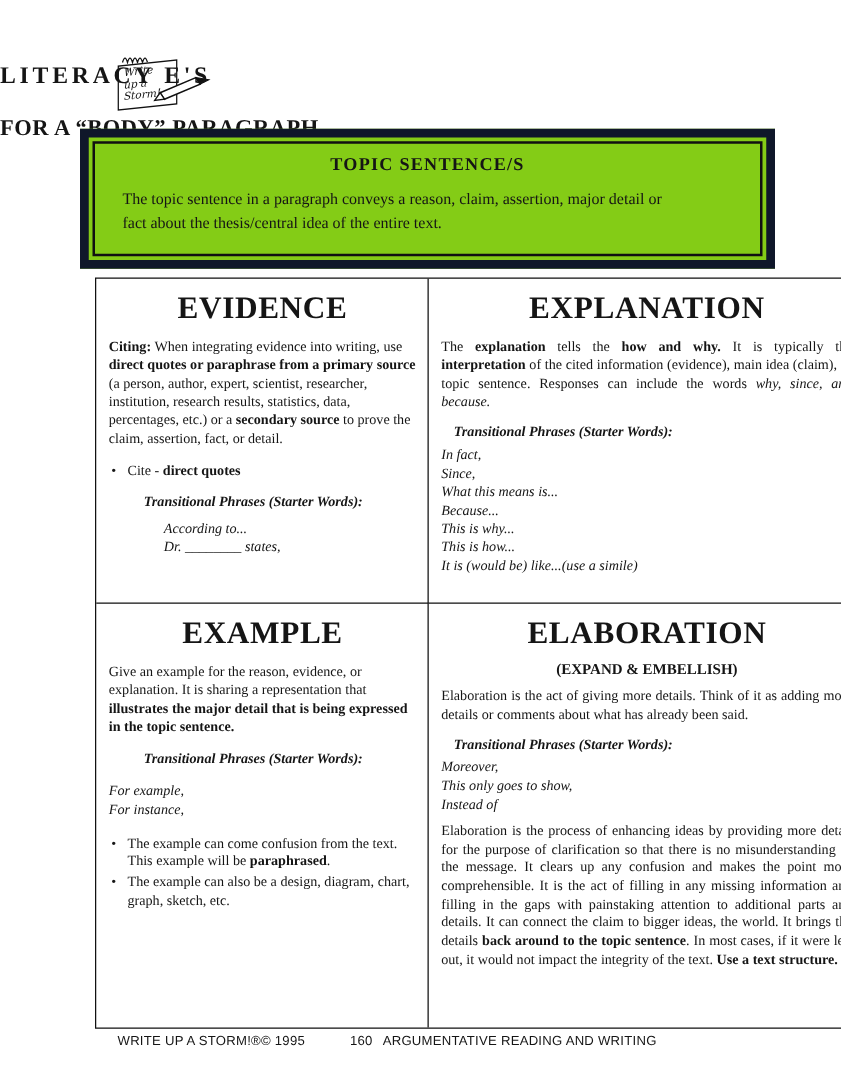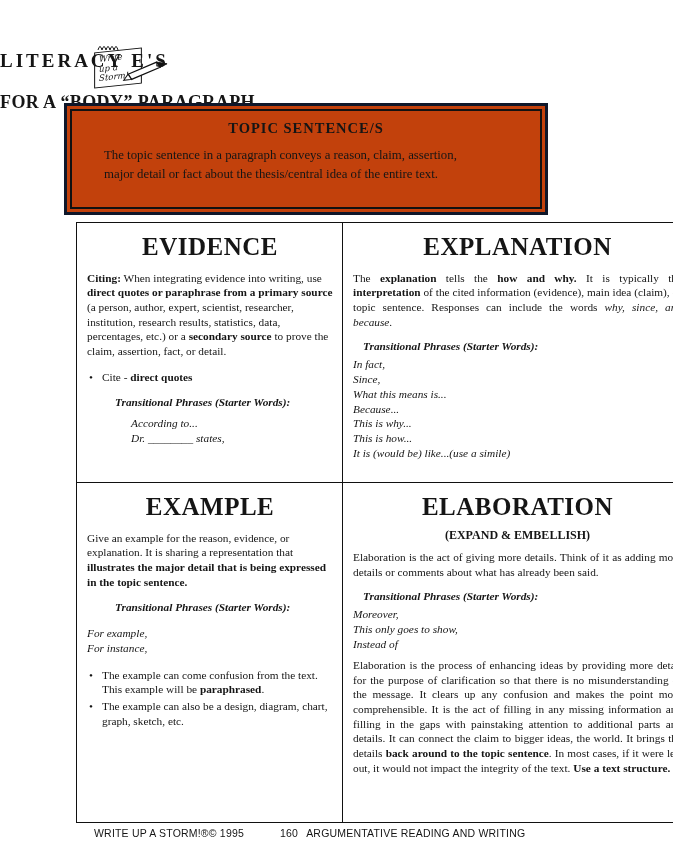--- a/index.html
+++ b/index.html
@@ -21,26 +21,26 @@
   }
   .logo-scribble { position:absolute; left:4px; top:-2px; width:34px; height:10px; }
   .logo-pencil { position:absolute; right:-4px; top:10px; width:52px; height:30px; }
 
   .header { position:absolute; left:0; top:50px; width:100%; text-align:left; }
   .title { font-size:19px; font-weight:bold; letter-spacing:3px; }
   .subtitle { font-size:18px; font-weight:bold; letter-spacing:0.4px; margin-top:20px; }
 
   
   .topic-box {
-    position:absolute; left:64px; top:103px; width:484px; height:112px;
-    border:3px solid #0f172a; padding:3px; background:#c2410c;
+    position:absolute; left:64px; top:103px; width:556px; height:112px;
+    border:7px solid #0f172a; padding:3px; background:#84cc16;
   }
   .topic-inner { width:100%; height:100%; border:2px solid #111; padding-top:9px; }
   .topic-heading { text-align:center; font-weight:bold; font-size:14.5px; letter-spacing:1px; }
-  .topic-body { font-size:12.8px; line-height:1.5; padding:9px 58px 0 22px;margin-left:10px; }
+  .topic-body { font-size:12.8px; line-height:1.5; padding:9px 58px 0 22px; }
 
   
   .grid {
     position:absolute; left:76px; top:222px; width:616px; height:601px;
     display:grid; grid-template-columns:266px 1fr; grid-template-rows:260px 1fr;
     border:1.4px solid #111;
   }
   .cell { padding:8px 9px 0 10px; font-size:11.3px; line-height:1.3; overflow:hidden; }
   .c-tl { border-right:1px solid #111; border-bottom:1px solid #111; }
   .c-tr { border-bottom:1px solid #111; }

